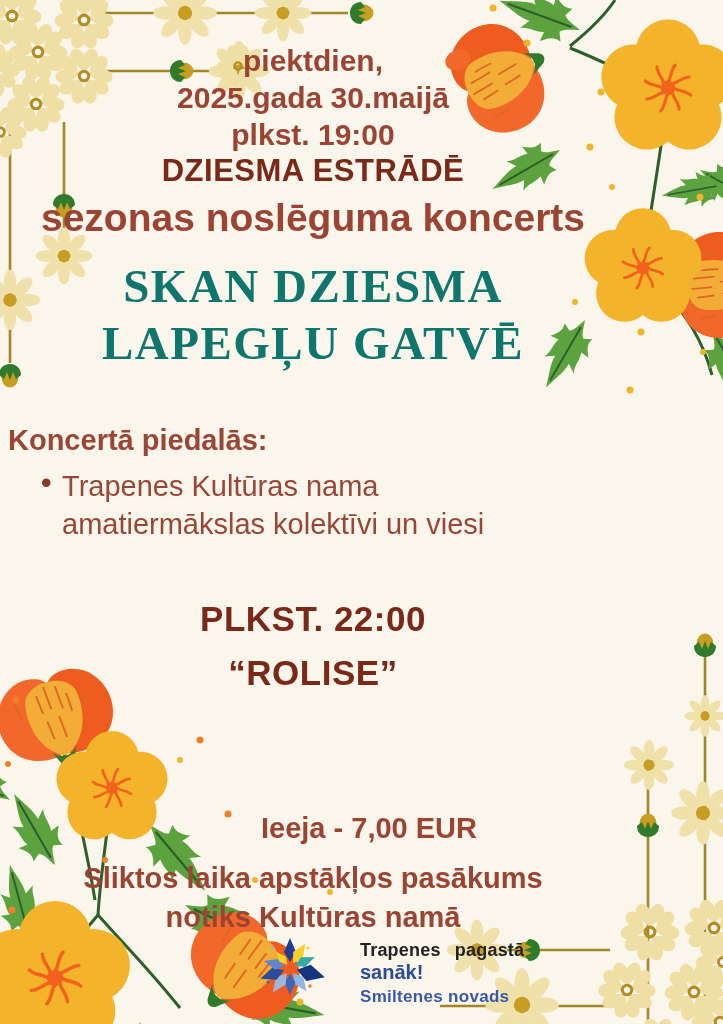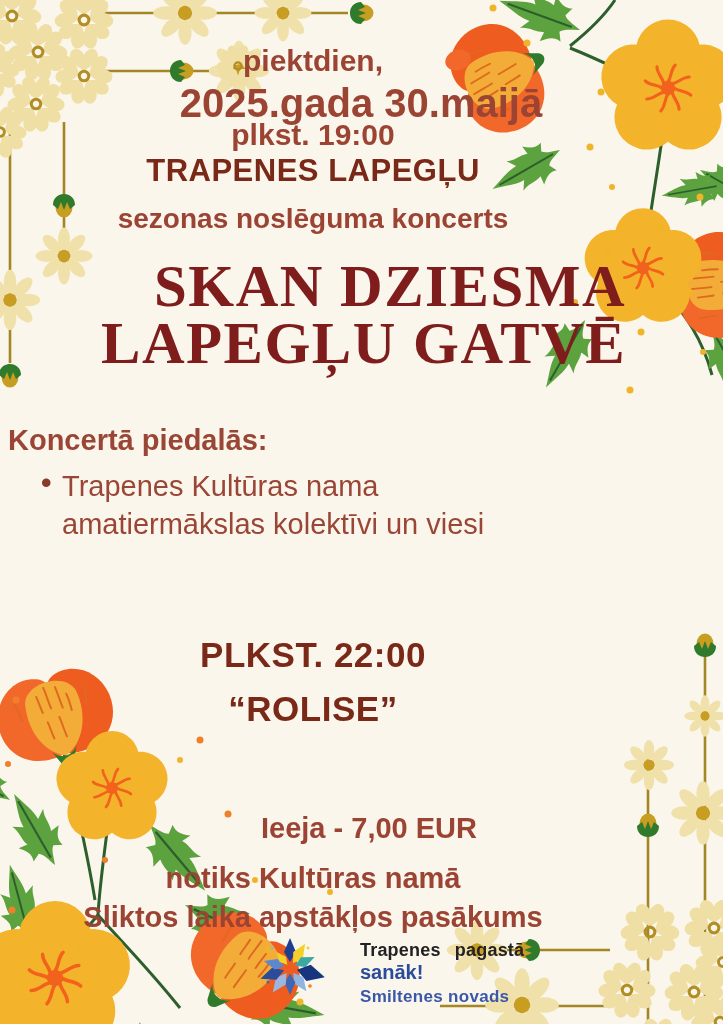--- a/index.html
+++ b/index.html
@@ -6,33 +6,33 @@
   .poster{
     position:relative;width:723px;height:1024px;margin:0 auto;
     background:#FAF6EC;overflow:hidden;
     font-family:"Liberation Sans",sans-serif;
   }
   .deco{position:absolute;pointer-events:none;}
   .t-center{position:absolute;left:0;width:626px;text-align:center;box-sizing:border-box;}
   .red{color:#9C4434;font-weight:600;}
   .dark{color:#7A2818;font-weight:700;}
   .weekday{top:44px;font-size:30px;}
-  .date{top:81px;font-size:40px;margin-left:48px;}
+  .date{top:81px;font-size:30px;}
   .time{top:118px;font-size:30px;}
   .venue{top:153px;font-size:31px;letter-spacing:.5px;}
-  .subtitle{top:203px;font-size:28px;}
+  .subtitle{top:196px;font-size:39px;}
   .title{
     top:258px;font-family:"Liberation Serif",serif;font-weight:600;
-    font-size:59px;line-height:57px;color:#7f1d1d;letter-spacing:1.5px;text-align:right;
+    font-size:47px;line-height:57px;color:#0f766e;letter-spacing:1.5px;
   }
   .part-heading{position:absolute;left:8px;top:424px;font-size:29px;color:#9A4636;font-weight:600;}
   .bullet-dot{position:absolute;left:41px;top:466px;font-size:30px;color:#8A3A2A;font-weight:700;}
   .part-item{position:absolute;left:62px;top:468px;width:478px;font-size:29px;line-height:37.5px;color:#9A4636;font-weight:400;}
   .price1{top:577px;padding-left:118px;font-size:29px;}
-  .dance{top:628px;font-size:35px;line-height:53.5px;letter-spacing:.5px;}
+  .dance{top:592px;font-size:35px;line-height:53.5px;letter-spacing:.5px;}
   .price2{top:812px;padding-left:112px;font-size:29px;}
   .weather{top:859px;font-size:29px;line-height:38.5px;}
   .logo-burst{position:absolute;left:258px;top:936px;overflow:visible;}
   .logo-text{position:absolute;left:316px;top:941px;line-height:1;margin-left:44px;}
   .logo-l1{font-size:18px;font-weight:700;color:#222222;word-spacing:9px;letter-spacing:.2px;}
   .logo-l2{font-size:20px;font-weight:700;color:#2B4B9B;margin-top:3px;}
   .logo-l3{font-size:17px;font-weight:700;color:#3A57A8;margin-top:6px;letter-spacing:.3px;}
 </style>
 </head>
 <body>
@@ -233,43 +233,43 @@
     <use href="#heartflower" transform="translate(627,990) scale(0.73)"></use>
     <use href="#heartflower" transform="translate(694,992) scale(0.75)"></use>
     <use href="#heartflower" transform="translate(658,1046) scale(0.73)"></use>
     <use href="#heartflower" transform="translate(723,962) scale(0.7)"></use>
     <use href="#heartflower" transform="translate(720,1022) scale(0.73)"></use>
   </svg>
 
   <div class="t-center red weekday">piektdien,</div>
   <div class="t-center red date">2025.gada 30.maijā</div>
   <div class="t-center red time">plkst. 19:00</div>
-  <div class="t-center dark venue">TRAPENES LAPEGĻU</div>
+  <div class="t-center dark venue">DZIESMA ESTRĀDĒ</div>
   <div class="t-center red subtitle">sezonas noslēguma koncerts</div>
 
   <div class="t-center title">
     <div>SKAN DZIESMA</div>
     <div>LAPEGĻU GATVĒ</div>
   </div>
 
   <div class="part-heading">Koncertā piedalās:</div>
   <div class="bullet-dot">•</div>
   <div class="part-item">Trapenes Kultūras nama amatiermākslas kolektīvi un viesi</div>
 
 
   <div class="t-center dark dance">
     <div>PLKST. 22:00</div>
     <div>“ROLISE”</div>
   </div>
 
   <div class="t-center red price2">Ieeja - 7,00 EUR</div>
 
   <div class="t-center red weather">
+    <div>Sliktos laika apstākļos pasākums</div>
     <div>notiks Kultūras namā</div>
-    <div>Sliktos laika apstākļos pasākums</div>
   </div>
 
   <svg class="logo-burst" width="64" height="64" viewBox="-32 -32 64 64">
     <use href="#burst-petal" fill="#1F3E8F"></use>
     <use href="#burst-petal" fill="#F5D02A" transform="rotate(32) scale(0.95)"></use>
     <use href="#burst-petal" fill="#3BA8A2" transform="rotate(66) scale(0.9)"></use>
     <use href="#burst-petal" fill="#16357E" transform="rotate(105) scale(1.4,1.2)"></use>
     <use href="#burst-petal" fill="#8FB4E0" transform="rotate(145) scale(0.95)"></use>
     <use href="#burst-petal" fill="#3E66B5" transform="rotate(180) scale(0.9)"></use>
     <use href="#burst-petal" fill="#9FB5DD" transform="rotate(215)"></use>

